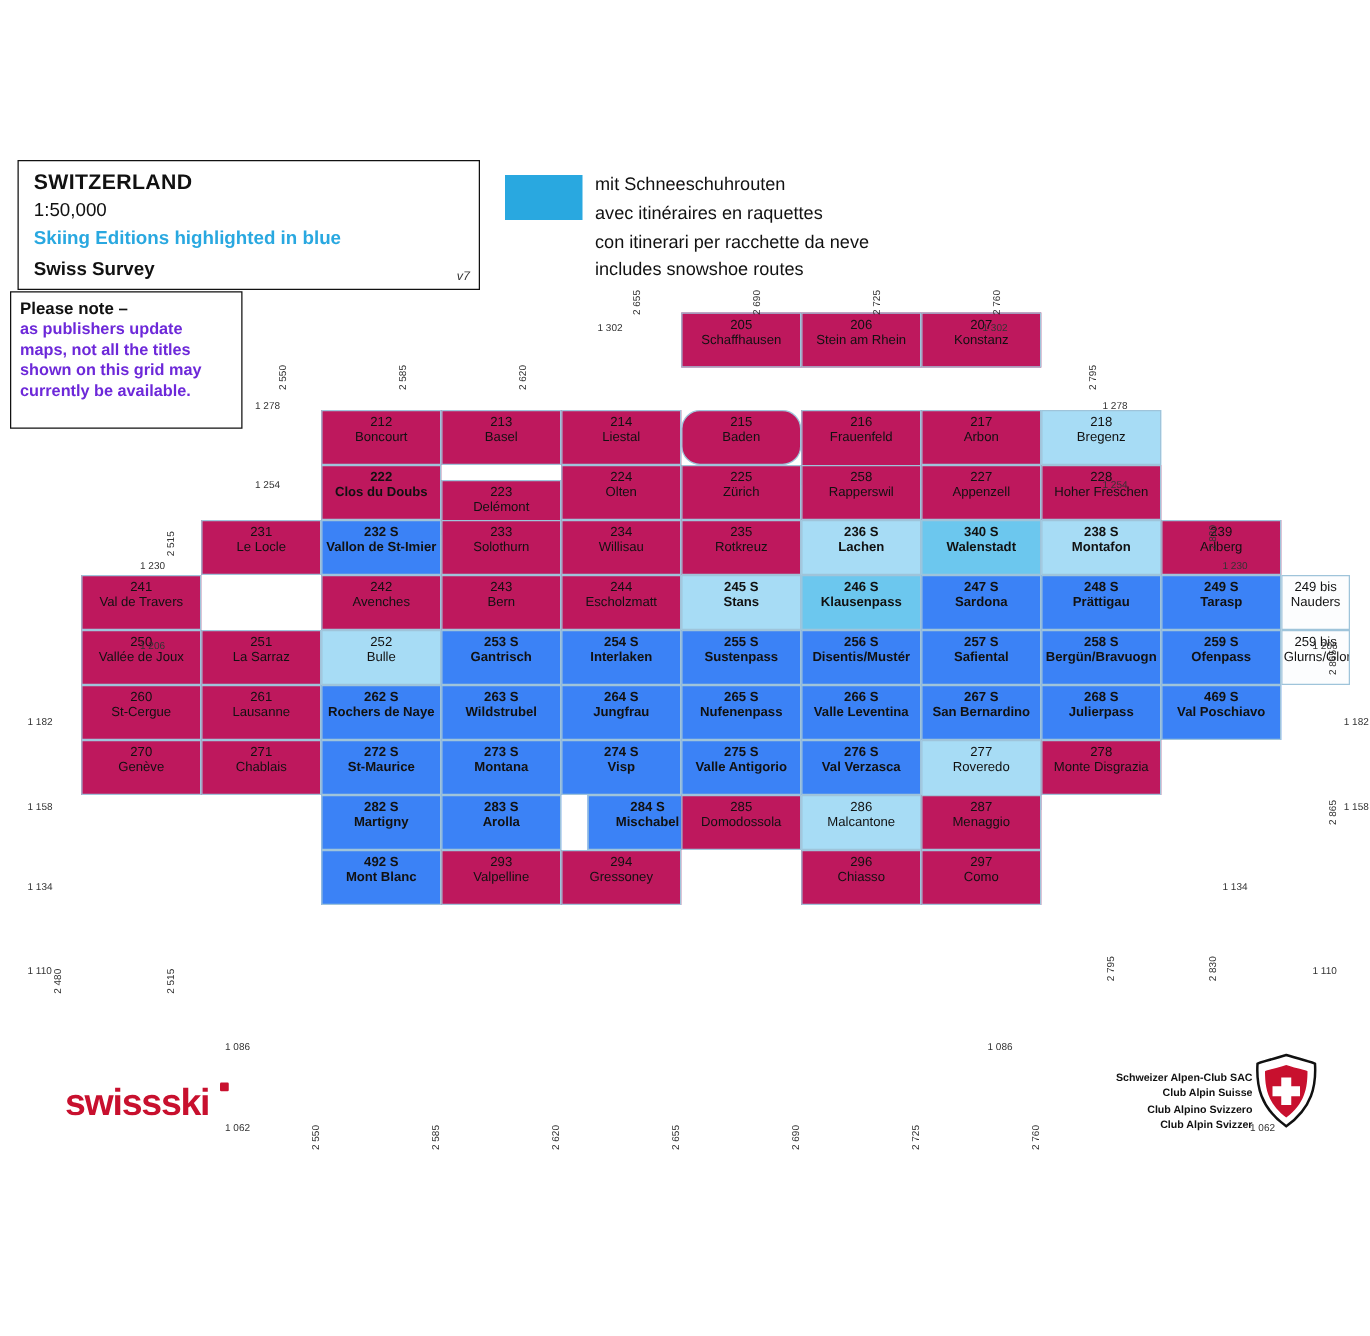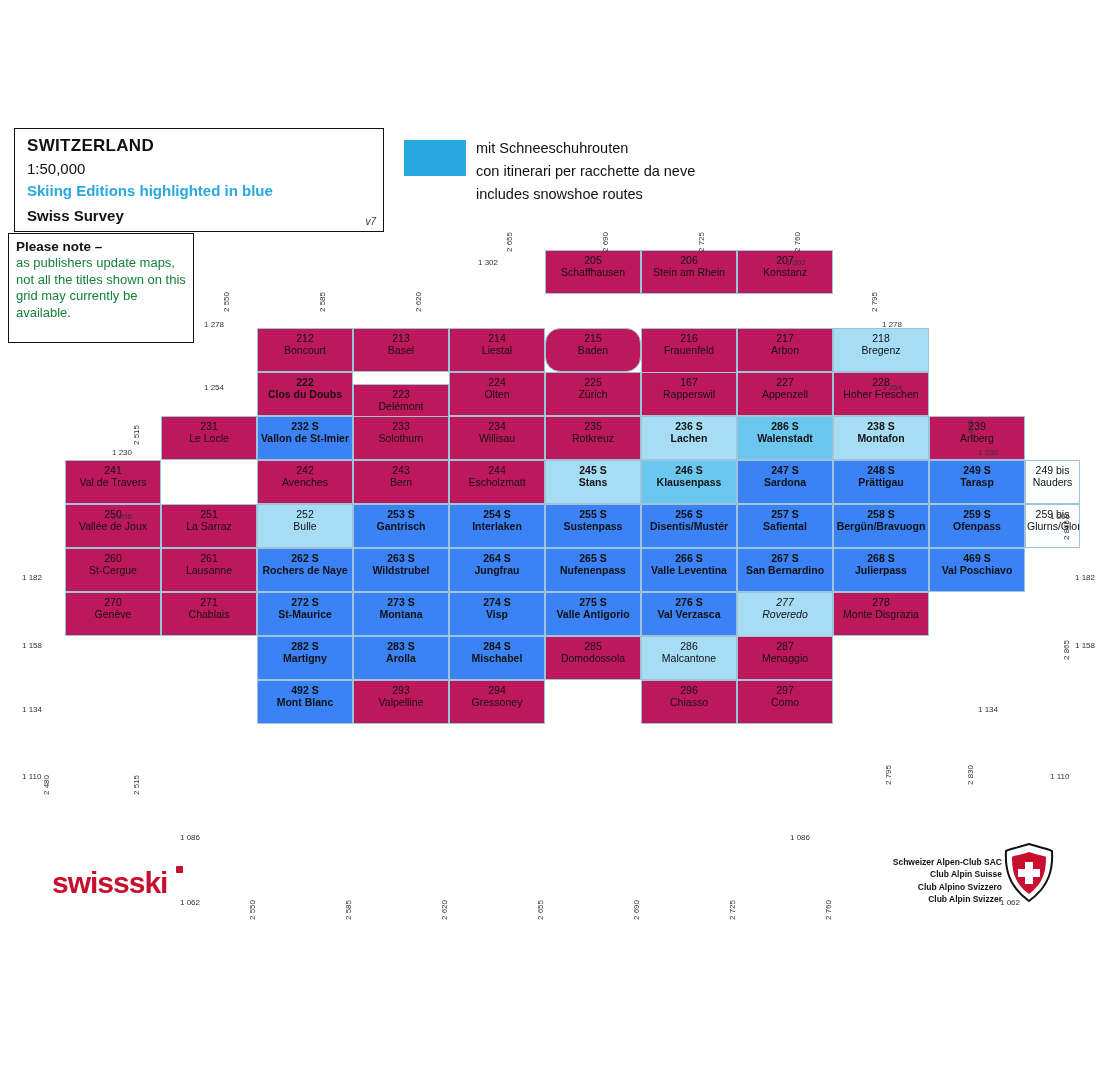--- a/index.html
+++ b/index.html
@@ -10,21 +10,21 @@
   .title-box{position:absolute;left:14px;top:128px;width:370px;height:104px;border:1px solid #111;background:#fff;box-sizing:border-box;}
   .title-line1{position:absolute;left:12px;top:7px;font-size:17px;font-weight:bold;color:#111;letter-spacing:.3px;}
   .title-line2{position:absolute;left:12px;top:31px;font-size:15px;color:#111;}
   .title-line3{position:absolute;left:12px;top:53px;font-size:15px;font-weight:bold;color:#29a8e0;}
   .title-line4{position:absolute;left:12px;top:78px;font-size:15px;font-weight:bold;color:#111;}
   .title-ver{position:absolute;right:7px;bottom:4px;font-size:10px;color:#333;font-style:italic;}
 
   
   .note-box{position:absolute;left:8px;top:233px;width:186px;height:110px;border:1px solid #111;background:#fff;box-sizing:border-box;padding:5px 7px;}
   .note-title{font-size:13.5px;font-weight:bold;color:#111;margin-bottom:1px;}
-  .note-text{font-size:13px;color:#15803d;line-height:1.28;}
+  .note-text{font-size:13px;color:#6d28d9;line-height:1.28;font-weight:bold;}
 
   
   .legend-swatch{position:absolute;left:404px;top:140px;width:62px;height:36px;background:#29a8e0;}
   .legend-lines{position:absolute;left:476px;top:137px;font-size:14.5px;color:#111;line-height:1.57;}
 
   
   #map{position:absolute;left:40px;top:228px;width:1040px;height:690px;}
   .cell{position:absolute;box-sizing:border-box;border:1px solid #9fc4da;background:#f2f6f8;overflow:hidden;}
   .cell .num{position:absolute;left:0;right:0;top:4px;text-align:center;font-size:10.5px;color:#111;line-height:1.05;}
   .cell .nm{position:absolute;left:1px;right:1px;top:16px;text-align:center;font-size:10.5px;color:#111;line-height:1.1;}
@@ -64,20 +64,21 @@
   </div>
 
   <div class="note-box">
     <div class="note-title">Please note –</div>
     <div class="note-text">as publishers update maps, not all the titles shown on this grid may currently be available.</div>
   </div>
 
   <div class="legend-swatch"></div>
   <div class="legend-lines">
     <div>mit Schneeschuhrouten</div>
+    <div>avec itinéraires en raquettes</div>
     <div>con itinerari per racchette da neve</div>
     <div>includes snowshoe routes</div>
   </div>
 
   <div id="map">
       <div class="cell pale" style="left: 505px; top: 22px; width: 96px; height: 44px;">
         <div class="num">205</div>
         <div class="nm">Schaffhausen</div>
       </div>
       <div class="cell pale" style="left: 601px; top: 22px; width: 96px; height: 44px;">
@@ -126,21 +127,21 @@
       </div>
       <div class="cell pale" style="left: 409px; top: 144px; width: 96px; height: 44px;">
         <div class="num">224</div>
         <div class="nm">Olten</div>
       </div>
       <div class="cell pale" style="left: 505px; top: 144px; width: 96px; height: 44px;">
         <div class="num">225</div>
         <div class="nm">Zürich</div>
       </div>
       <div class="cell pale" style="left: 601px; top: 144px; width: 96px; height: 44px;">
-        <div class="num">167</div>
+        <div class="num">258</div>
         <div class="nm">Rapperswil</div>
       </div>
       <div class="cell pale" style="left: 697px; top: 144px; width: 96px; height: 44px;">
         <div class="num">227</div>
         <div class="nm">Appenzell</div>
       </div>
       <div class="cell pale" style="left: 793px; top: 144px; width: 96px; height: 44px;">
         <div class="num">228</div>
         <div class="nm">Hoher Freschen</div>
       </div>
@@ -162,21 +163,21 @@
       </div>
       <div class="cell pale" style="left: 505px; top: 188px; width: 96px; height: 44px;">
         <div class="num">235</div>
         <div class="nm">Rotkreuz</div>
       </div>
       <div class="cell blue3 b" style="left: 601px; top: 188px; width: 96px; height: 44px;">
         <div class="num">236 S</div>
         <div class="nm">Lachen</div>
       </div>
       <div class="cell blue2 b" style="left: 697px; top: 188px; width: 96px; height: 44px;">
-        <div class="num">286 S</div>
+        <div class="num">340 S</div>
         <div class="nm">Walenstadt</div>
       </div>
       <div class="cell blue3 b" style="left: 793px; top: 188px; width: 96px; height: 44px;">
         <div class="num">238 S</div>
         <div class="nm">Montafon</div>
       </div>
       <div class="cell pale" style="left: 889px; top: 188px; width: 96px; height: 44px;">
         <div class="num">239</div>
         <div class="nm">Arlberg</div>
       </div>
@@ -325,37 +326,37 @@
         <div class="nm">Visp</div>
       </div>
       <div class="cell blue b" style="left: 505px; top: 364px; width: 96px; height: 44px;">
         <div class="num">275 S</div>
         <div class="nm">Valle Antigorio</div>
       </div>
       <div class="cell blue b" style="left: 601px; top: 364px; width: 96px; height: 44px;">
         <div class="num">276 S</div>
         <div class="nm">Val Verzasca</div>
       </div>
-      <div class="cell blue3" style="left: 697px; top: 364px; width: 96px; height: 56px; font-style: italic;">
+      <div class="cell blue3" style="left: 697px; top: 364px; width: 96px; height: 56px;">
         <div class="num">277</div>
         <div class="nm">Roveredo</div>
       </div>
       <div class="cell pale" style="left: 793px; top: 364px; width: 96px; height: 44px;">
         <div class="num">278</div>
         <div class="nm">Monte Disgrazia</div>
       </div>
       <div class="cell blue b" style="left: 217px; top: 408px; width: 96px; height: 44px;">
         <div class="num">282 S</div>
         <div class="nm">Martigny</div>
       </div>
       <div class="cell blue b" style="left: 313px; top: 408px; width: 96px; height: 44px;">
         <div class="num">283 S</div>
         <div class="nm">Arolla</div>
       </div>
-      <div class="cell blue b" style="left: 409px; top: 408px; width: 96px; height: 44px;">
+      <div class="cell blue b" style="left: 430px; top: 408px; width: 96px; height: 44px;">
         <div class="num">284 S</div>
         <div class="nm">Mischabel</div>
       </div>
       <div class="cell pale" style="left: 505px; top: 408px; width: 96px; height: 44px;">
         <div class="num">285</div>
         <div class="nm">Domodossola</div>
       </div>
       <div class="cell blue3" style="left: 601px; top: 408px; width: 96px; height: 44px;">
         <div class="num">286</div>
         <div class="nm">Malcantone</div>

